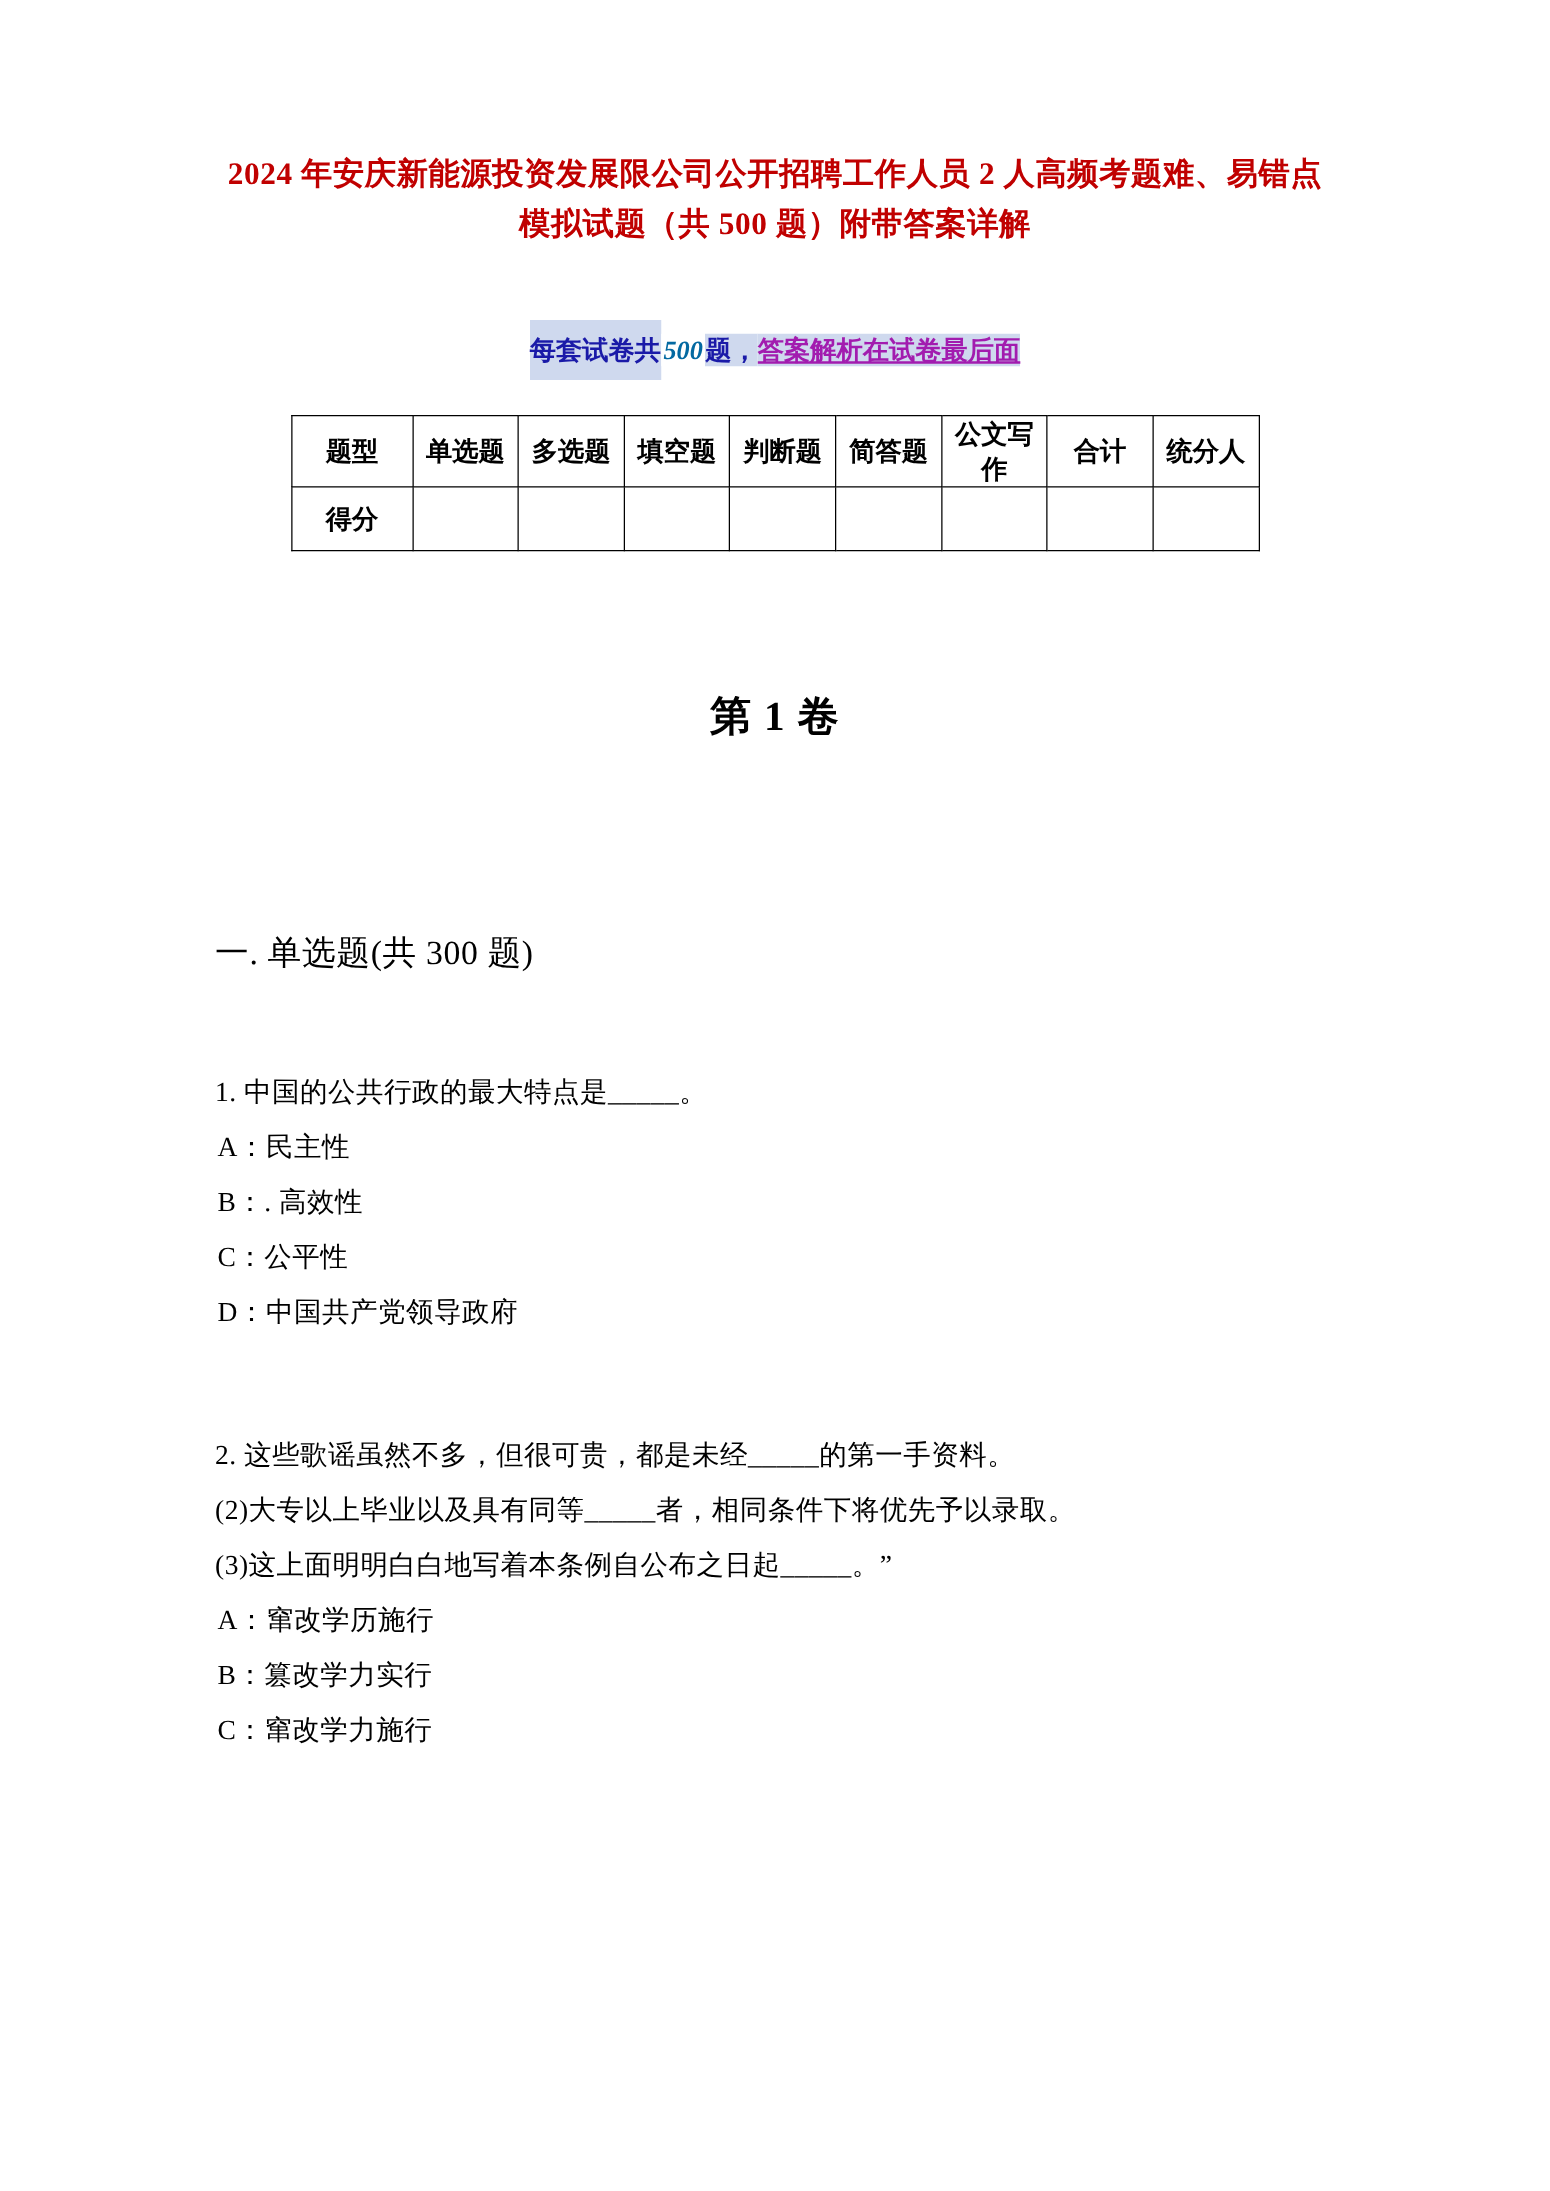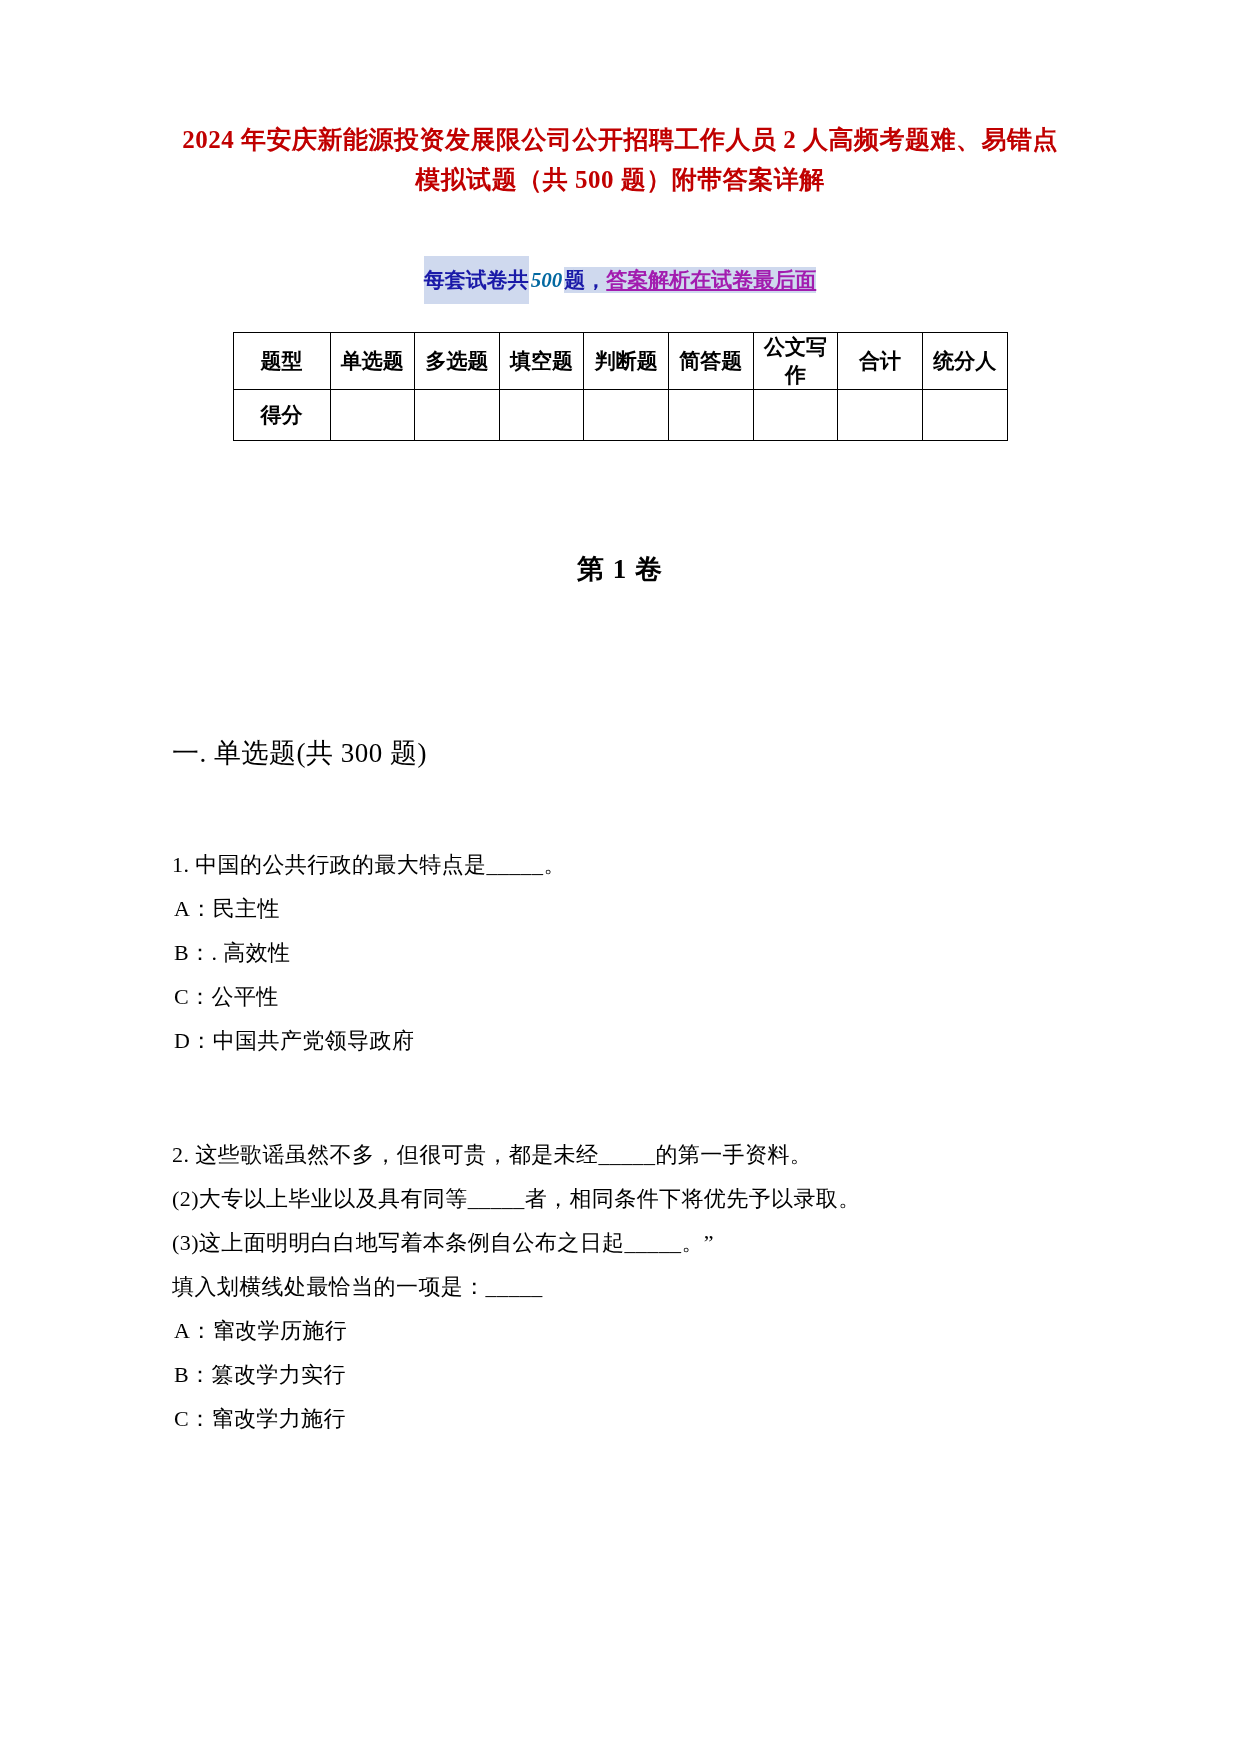--- a/index.html
+++ b/index.html
@@ -79,21 +79,21 @@
     padding: 0 2px;
   }
   table.score-table td.first-col {
     width: 92px;
   }
   table.score-table tr.empty-row td {
     height: 50px;
   }
   .volume {
     text-align: center;
-    font-size: 27px;
+    font-size: 33px;
     font-weight: bold;
     margin-top: 110px;
     letter-spacing: 1px;
   }
   .section-title {
     font-size: 27px;
     margin-top: 148px;
     margin-left: 32px;
     letter-spacing: 0.5px;
   }
@@ -180,21 +180,20 @@
       <div class="q-opt"><span class="opt-label">C：</span><span>公平性</span></div>
       <div class="q-opt"><span class="opt-label">D：</span><span>中国共产党领导政府</span></div>
     </div>
 
     <div class="q-gap"></div>
 
     <div class="q-block">
       <div class="q-stem">2. 这些歌谣虽然不多，但很可贵，都是未经_____的第一手资料。</div>
       <div class="q-line">(2)大专以上毕业以及具有同等_____者，相同条件下将优先予以录取。</div>
       <div class="q-line">(3)这上面明明白白地写着本条例自公布之日起_____。”</div>
-      <div class="q-line">填入划横线处最恰当的一项是：_____</div>
       <div class="q-opt"><span class="opt-label">A：</span><span>窜改学历施行</span></div>
       <div class="q-opt"><span class="opt-label">B：</span><span>篡改学力实行</span></div>
       <div class="q-opt"><span class="opt-label">C：</span><span>窜改学力施行</span></div>
     </div>
 
   </div>
 
 </div>
 
 </body></html>

